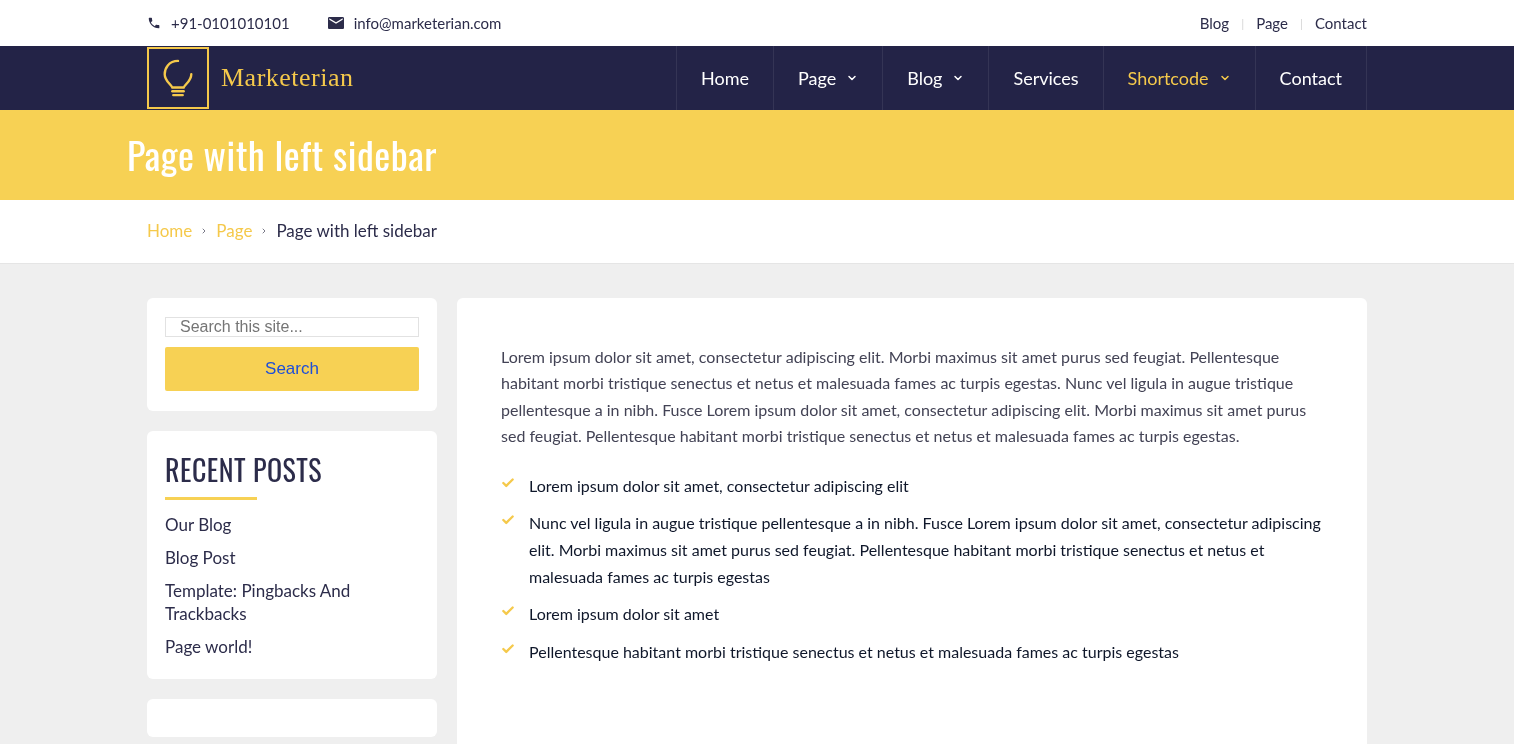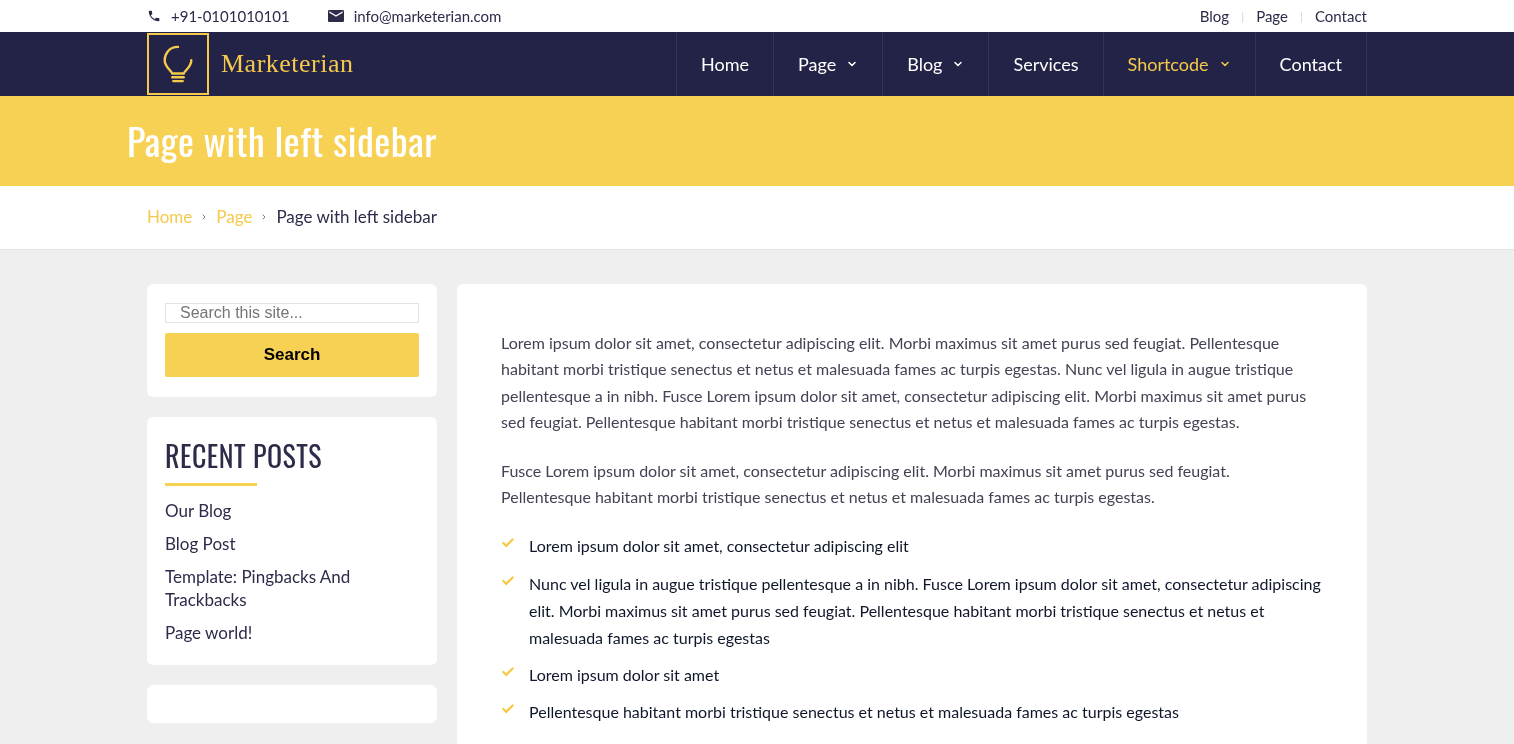--- a/index.html
+++ b/index.html
@@ -3,21 +3,21 @@
 <meta charset="utf-8">
 <style>
   * { margin: 0; padding: 0; box-sizing: border-box; }
   body { font-family: "Lato", "Helvetica Neue", Arial, sans-serif; color: #2c2c4a; background: #fff; }
   a { text-decoration: none; color: inherit; }
 
   .container { max-width: 1260px; margin: 0 auto; padding: 0 20px; }
 
   
   .topbar { background: #fff; font-size: 15px; color: #2c2c4a; }
-  .topbar-inner { display: flex; justify-content: space-between; align-items: center; height: 32px; }
+  .topbar-inner { display: flex; justify-content: space-between; align-items: center; height: 46px; }
   .topbar-left { display: flex; gap: 38px; align-items: center; }
   .topbar-left .item { display: flex; align-items: center; gap: 10px; }
   .topbar-right { display: flex; align-items: center; gap: 12px; }
   .topbar-right .sep { color: #d6d6d6; font-size: 12px; }
   .topbar-right a { color: #2c2c4a; }
   .topbar .icon { color: #2c2c4a; display: inline-flex; }
 
   
   .mainnav { background: #232347; color: #fff; }
   .mainnav-inner { display: flex; justify-content: space-between; align-items: center; height: 64px; }
@@ -42,21 +42,21 @@
   .breadcrumb .bc-link { color: #f5c94b; }
   .breadcrumb .bc-sep { color: #7a7a88; margin: 0 2px; }
   .breadcrumb .bc-current { color: #2c2c4a; }
 
   
   .page-body { background: #efefef; padding: 34px 0 0; }
   .layout { display: flex; gap: 20px; align-items: flex-start; }
   .sidebar { width: 290px; flex: none; display: flex; flex-direction: column; gap: 20px; }
   .widget { background: #fff; border-radius: 6px; padding: 18px 18px 20px; }
   .widget input[type="text"] { width: 100%; border: 1px solid #e2e2e2; padding: 0 14px; font-size: 16px; color: #666; outline: none; }
-  .widget .search-btn { display: block; width: 100%; margin-top: 10px; background: #f7d154; border: none; color: #000000; font-size: 17px; padding: 12px 0; cursor: pointer; border-radius: 2px; font-weight: bold; }
+  .widget .search-btn { display: block; width: 100%; margin-top: 10px; background: #f7d154; border: none; color: #1d4ed8; font-size: 17px; padding: 12px 0; cursor: pointer; border-radius: 2px; }
   .widget-title { font-family: "Oswald", "Arial Narrow", Arial, sans-serif; font-weight: 400; font-size: 28px; letter-spacing: 0.5px; color: #2c2c4a; margin-bottom: 6px; position: relative; padding-bottom: 10px; }
   .widget-title::after { content: ""; position: absolute; left: 0; bottom: 0; width: 92px; height: 3px; background: #f7d154; }
   .post-list { margin-top: 14px; display: flex; flex-direction: column; gap: 10px; }
   .post-list a { color: #2c2c4a; font-size: 17px; line-height: 1.35; }
 
   .main { flex: 1; background: #fff; border-radius: 6px; padding: 46px 44px 44px; min-height: 460px; }
   .main p { font-size: 16px; line-height: 1.65; color: #434355; margin-bottom: 22px; }
   .main ul { list-style: none; margin-bottom: 24px; }
   .main ul li { position: relative; padding-left: 28px; font-size: 16px; line-height: 1.7; color: #0f172a; margin-bottom: 10px; }
   .main ul li .check { position: absolute; left: 0; top: 4px; color: #f5c94b; }
@@ -189,21 +189,20 @@
             <a href="#">Page world!</a>
           </div>
       </div>
       <div class="widget">
         
       </div>
     </aside>
 
     <main class="main">
       <p>Lorem ipsum dolor sit amet, consectetur adipiscing elit. Morbi maximus sit amet purus sed feugiat. Pellentesque habitant morbi tristique senectus et netus et malesuada fames ac turpis egestas. Nunc vel ligula in augue tristique pellentesque a in nibh. Fusce Lorem ipsum dolor sit amet, consectetur adipiscing elit. Morbi maximus sit amet purus sed feugiat. Pellentesque habitant morbi tristique senectus et netus et malesuada fames ac turpis egestas.</p>
-      <p>Fusce Lorem ipsum dolor sit amet, consectetur adipiscing elit. Morbi maximus sit amet purus sed feugiat. Pellentesque habitant morbi tristique senectus et netus et malesuada fames ac turpis egestas.</p>
       <ul id="bullets">
           <li><span class="check">
               <svg width="14" height="14" viewBox="0 0 24 24" fill="none" stroke="currentColor" stroke-width="4" stroke-linecap="round" stroke-linejoin="round">
                 <polyline points="20 6 9 17 4 12"></polyline>
               </svg>
             </span><span>Lorem ipsum dolor sit amet, consectetur adipiscing elit</span></li>
           <li><span class="check">
               <svg width="14" height="14" viewBox="0 0 24 24" fill="none" stroke="currentColor" stroke-width="4" stroke-linecap="round" stroke-linejoin="round">
                 <polyline points="20 6 9 17 4 12"></polyline>
               </svg>

